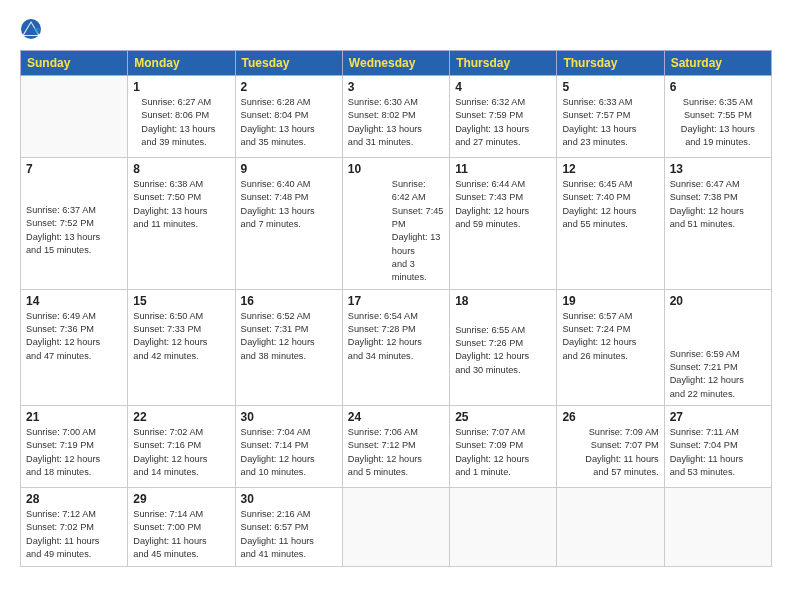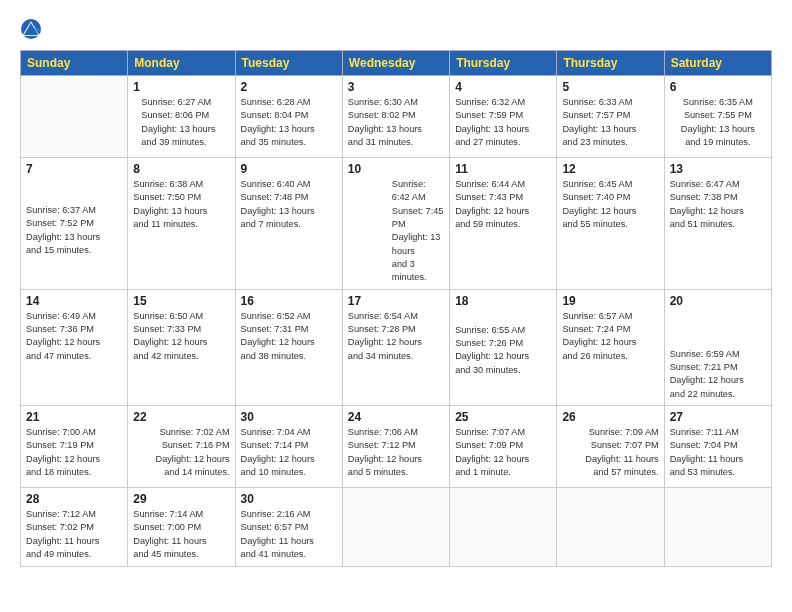--- a/index.html
+++ b/index.html
@@ -280,21 +280,21 @@
         <tr>
           <td>
             <div class="day-number">21</div>
             <div class="day-detail" style="white-space: pre-line;">Sunrise: 7:00 AM
 Sunset: 7:19 PM
 Daylight: 12 hours
 and 18 minutes.</div>
           </td>
           <td>
             <div class="day-number">22</div>
-            <div class="day-detail" style="white-space: pre-line; text-align: right;">Sunrise: 7:02 AM
+            <div class="day-detail" style="white-space: pre-line;">Sunrise: 7:02 AM
 Sunset: 7:16 PM
 Daylight: 12 hours
 and 14 minutes.</div>
           </td>
           <td>
             <div class="day-number">30</div>
             <div class="day-detail" style="white-space: pre-line;">Sunrise: 7:04 AM
 Sunset: 7:14 PM
 Daylight: 12 hours
 and 10 minutes.</div>

